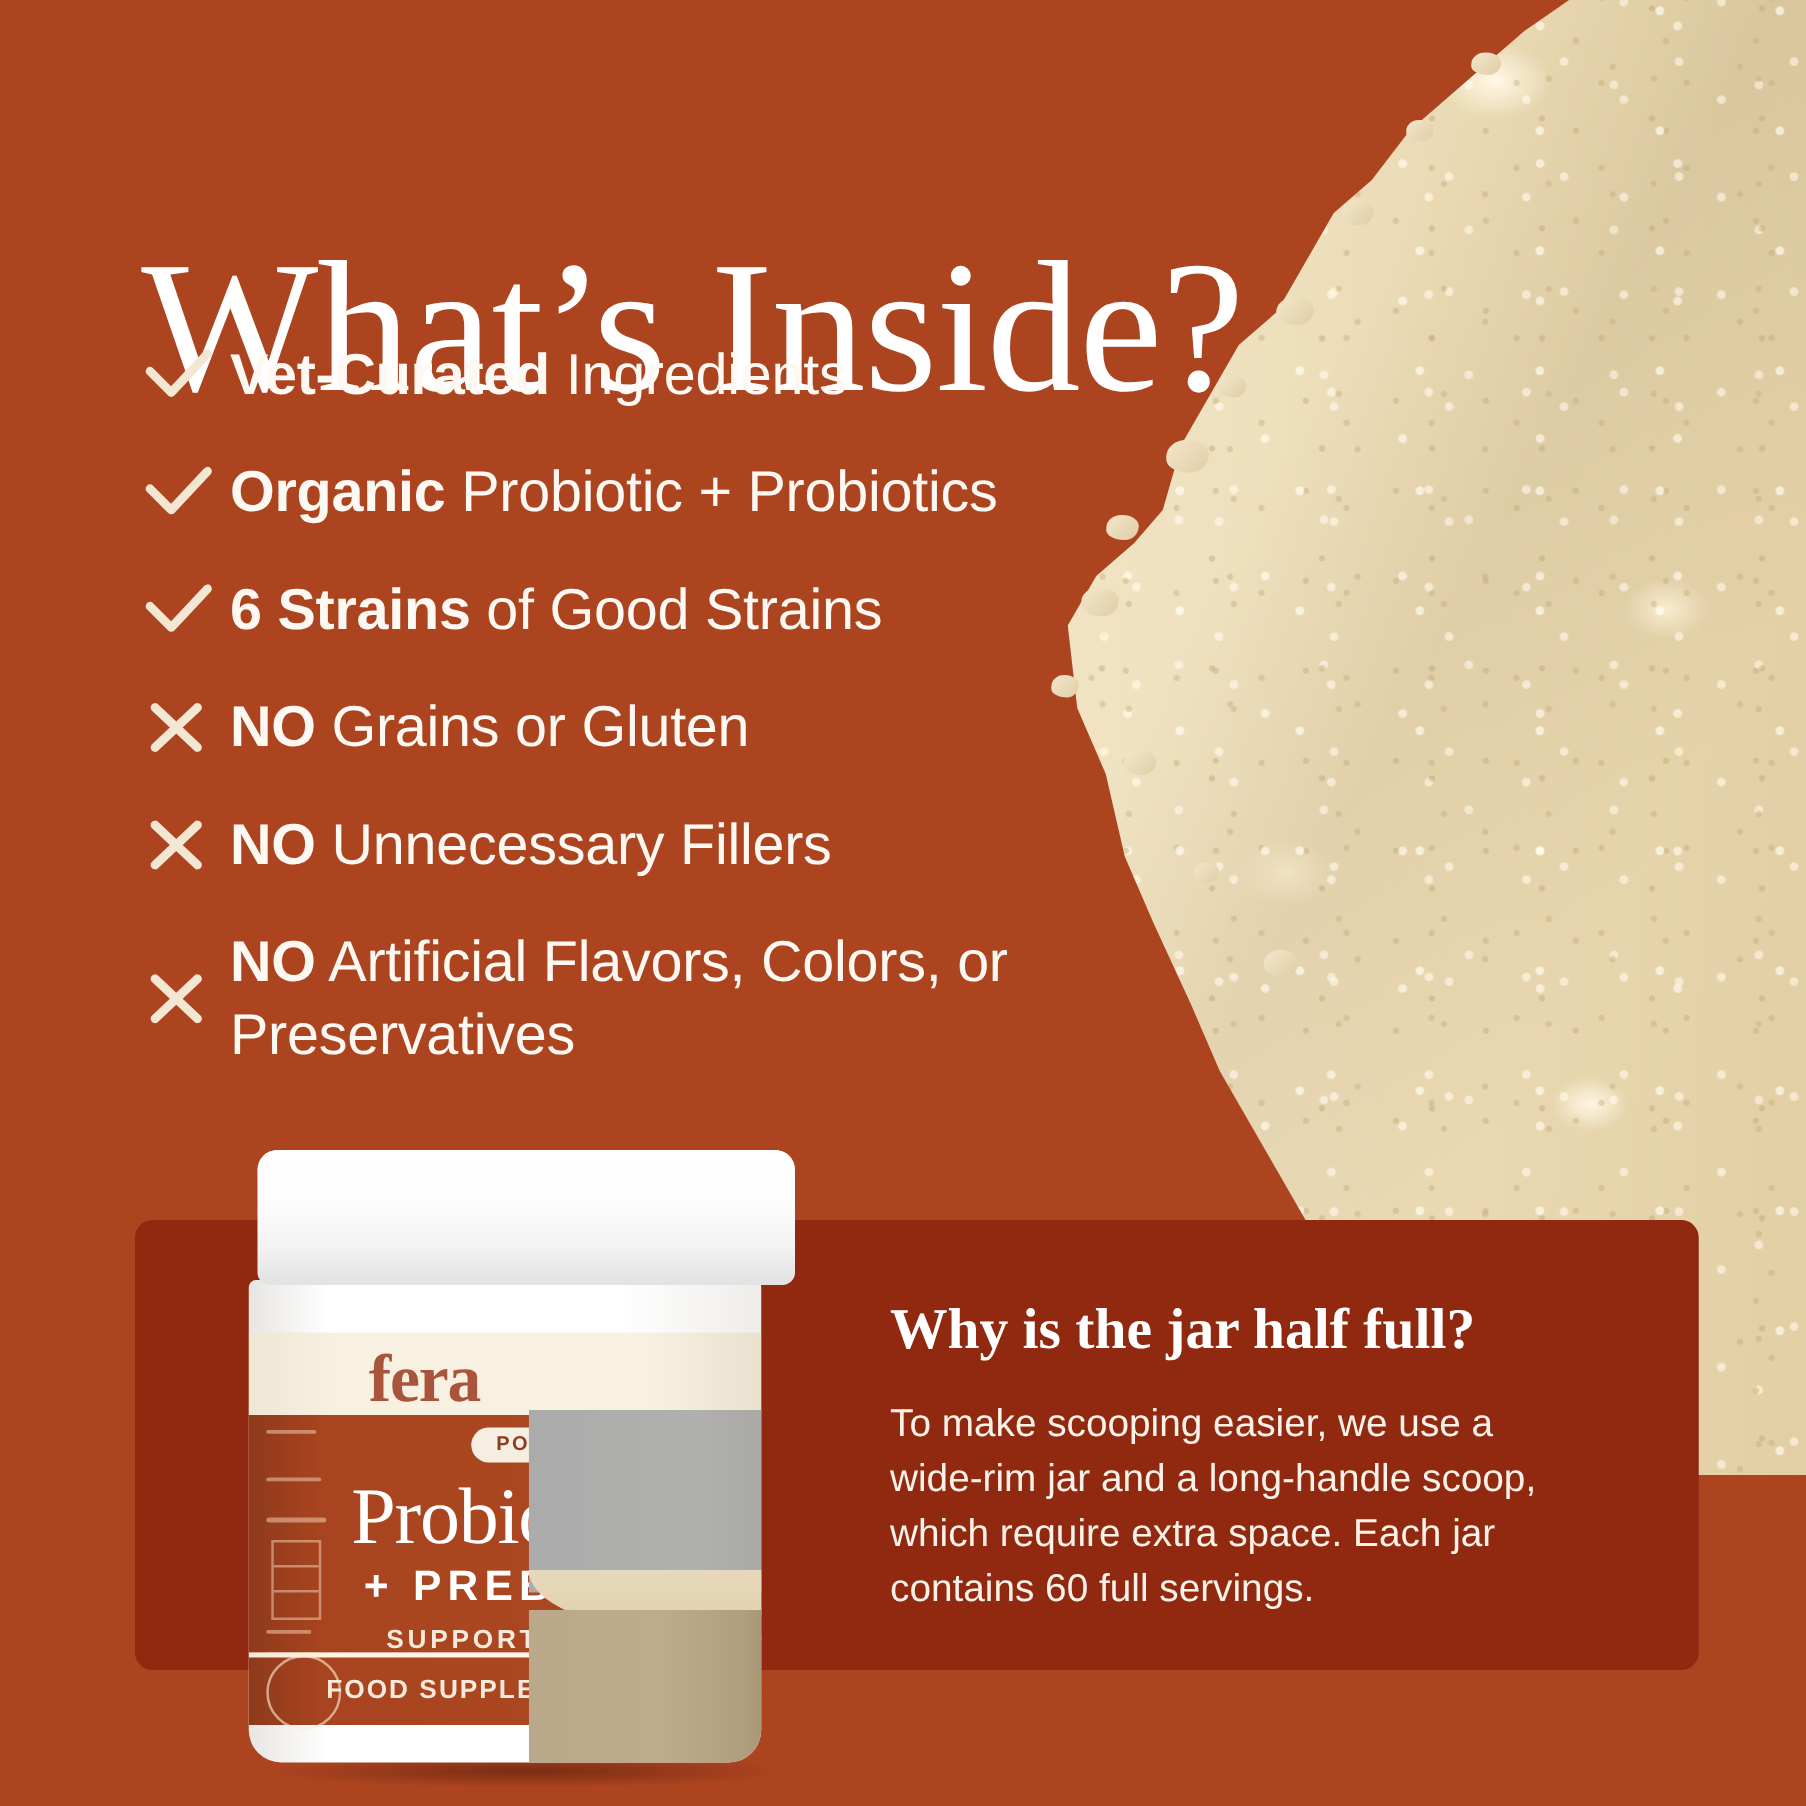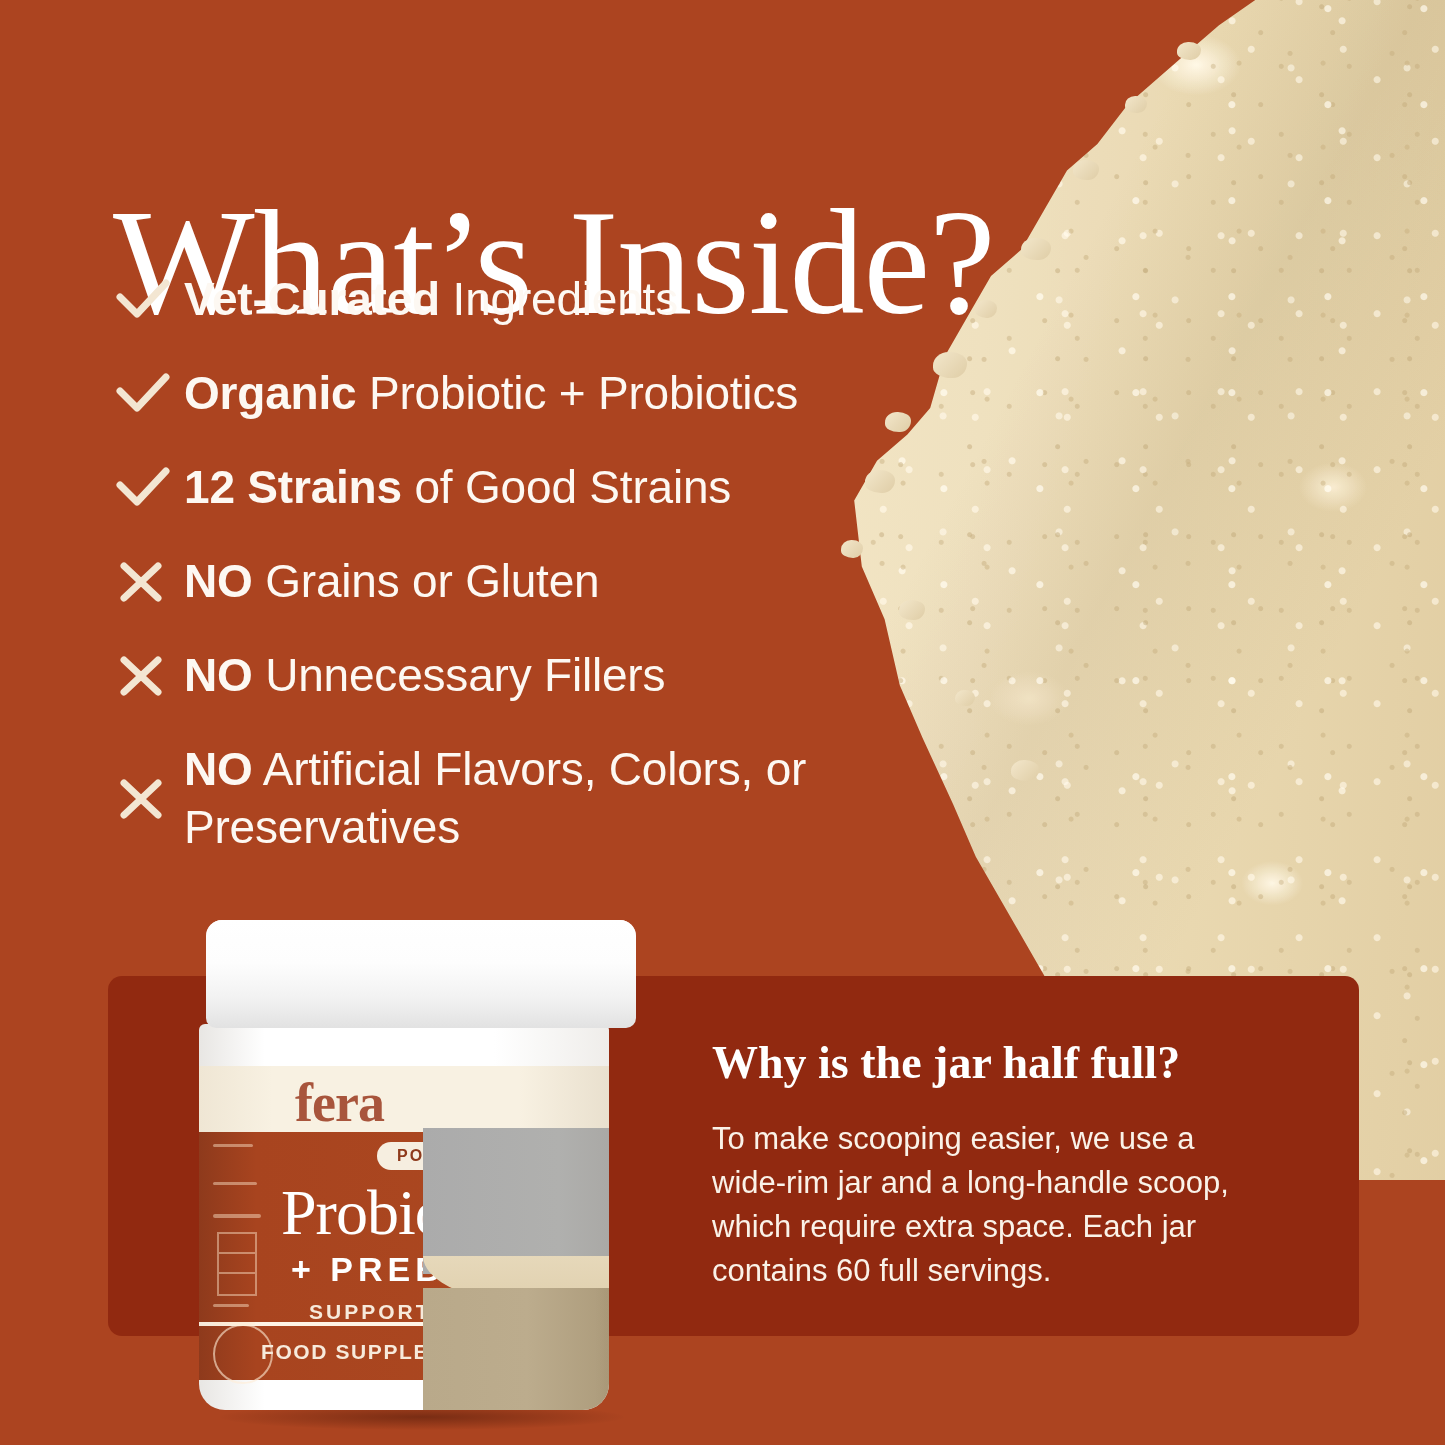--- a/index.html
+++ b/index.html
@@ -187,21 +187,21 @@
       </span>
       <span class="f-text"><b>Organic</b><span> Probiotic + Probiotics</span></span>
     </div>
 
     <div class="feature">
       <span class="f-icon">
         <svg width="56" height="46" viewBox="0 0 56 46">
             <path d="M4 20 L21 37 L50 6" fill="none" stroke="#F3E6D2" stroke-width="7" stroke-linecap="round" stroke-linejoin="round"></path>
           </svg>
       </span>
-      <span class="f-text"><b>12 Strains</b><span> of Good Strains</span></span>
+      <span class="f-text"><b>6 Strains</b><span> of Good Strains</span></span>
     </div>
 
     <div class="feature">
       <span class="f-icon">
         <svg width="50" height="46" viewBox="0 0 50 46">
             <path d="M8 7 L42 39 M42 7 L8 39" fill="none" stroke="#F3E6D2" stroke-width="7" stroke-linecap="round"></path>
           </svg>
       </span>
       <span class="f-text"><b>NO</b><span> Grains or Gluten</span></span>
     </div>

